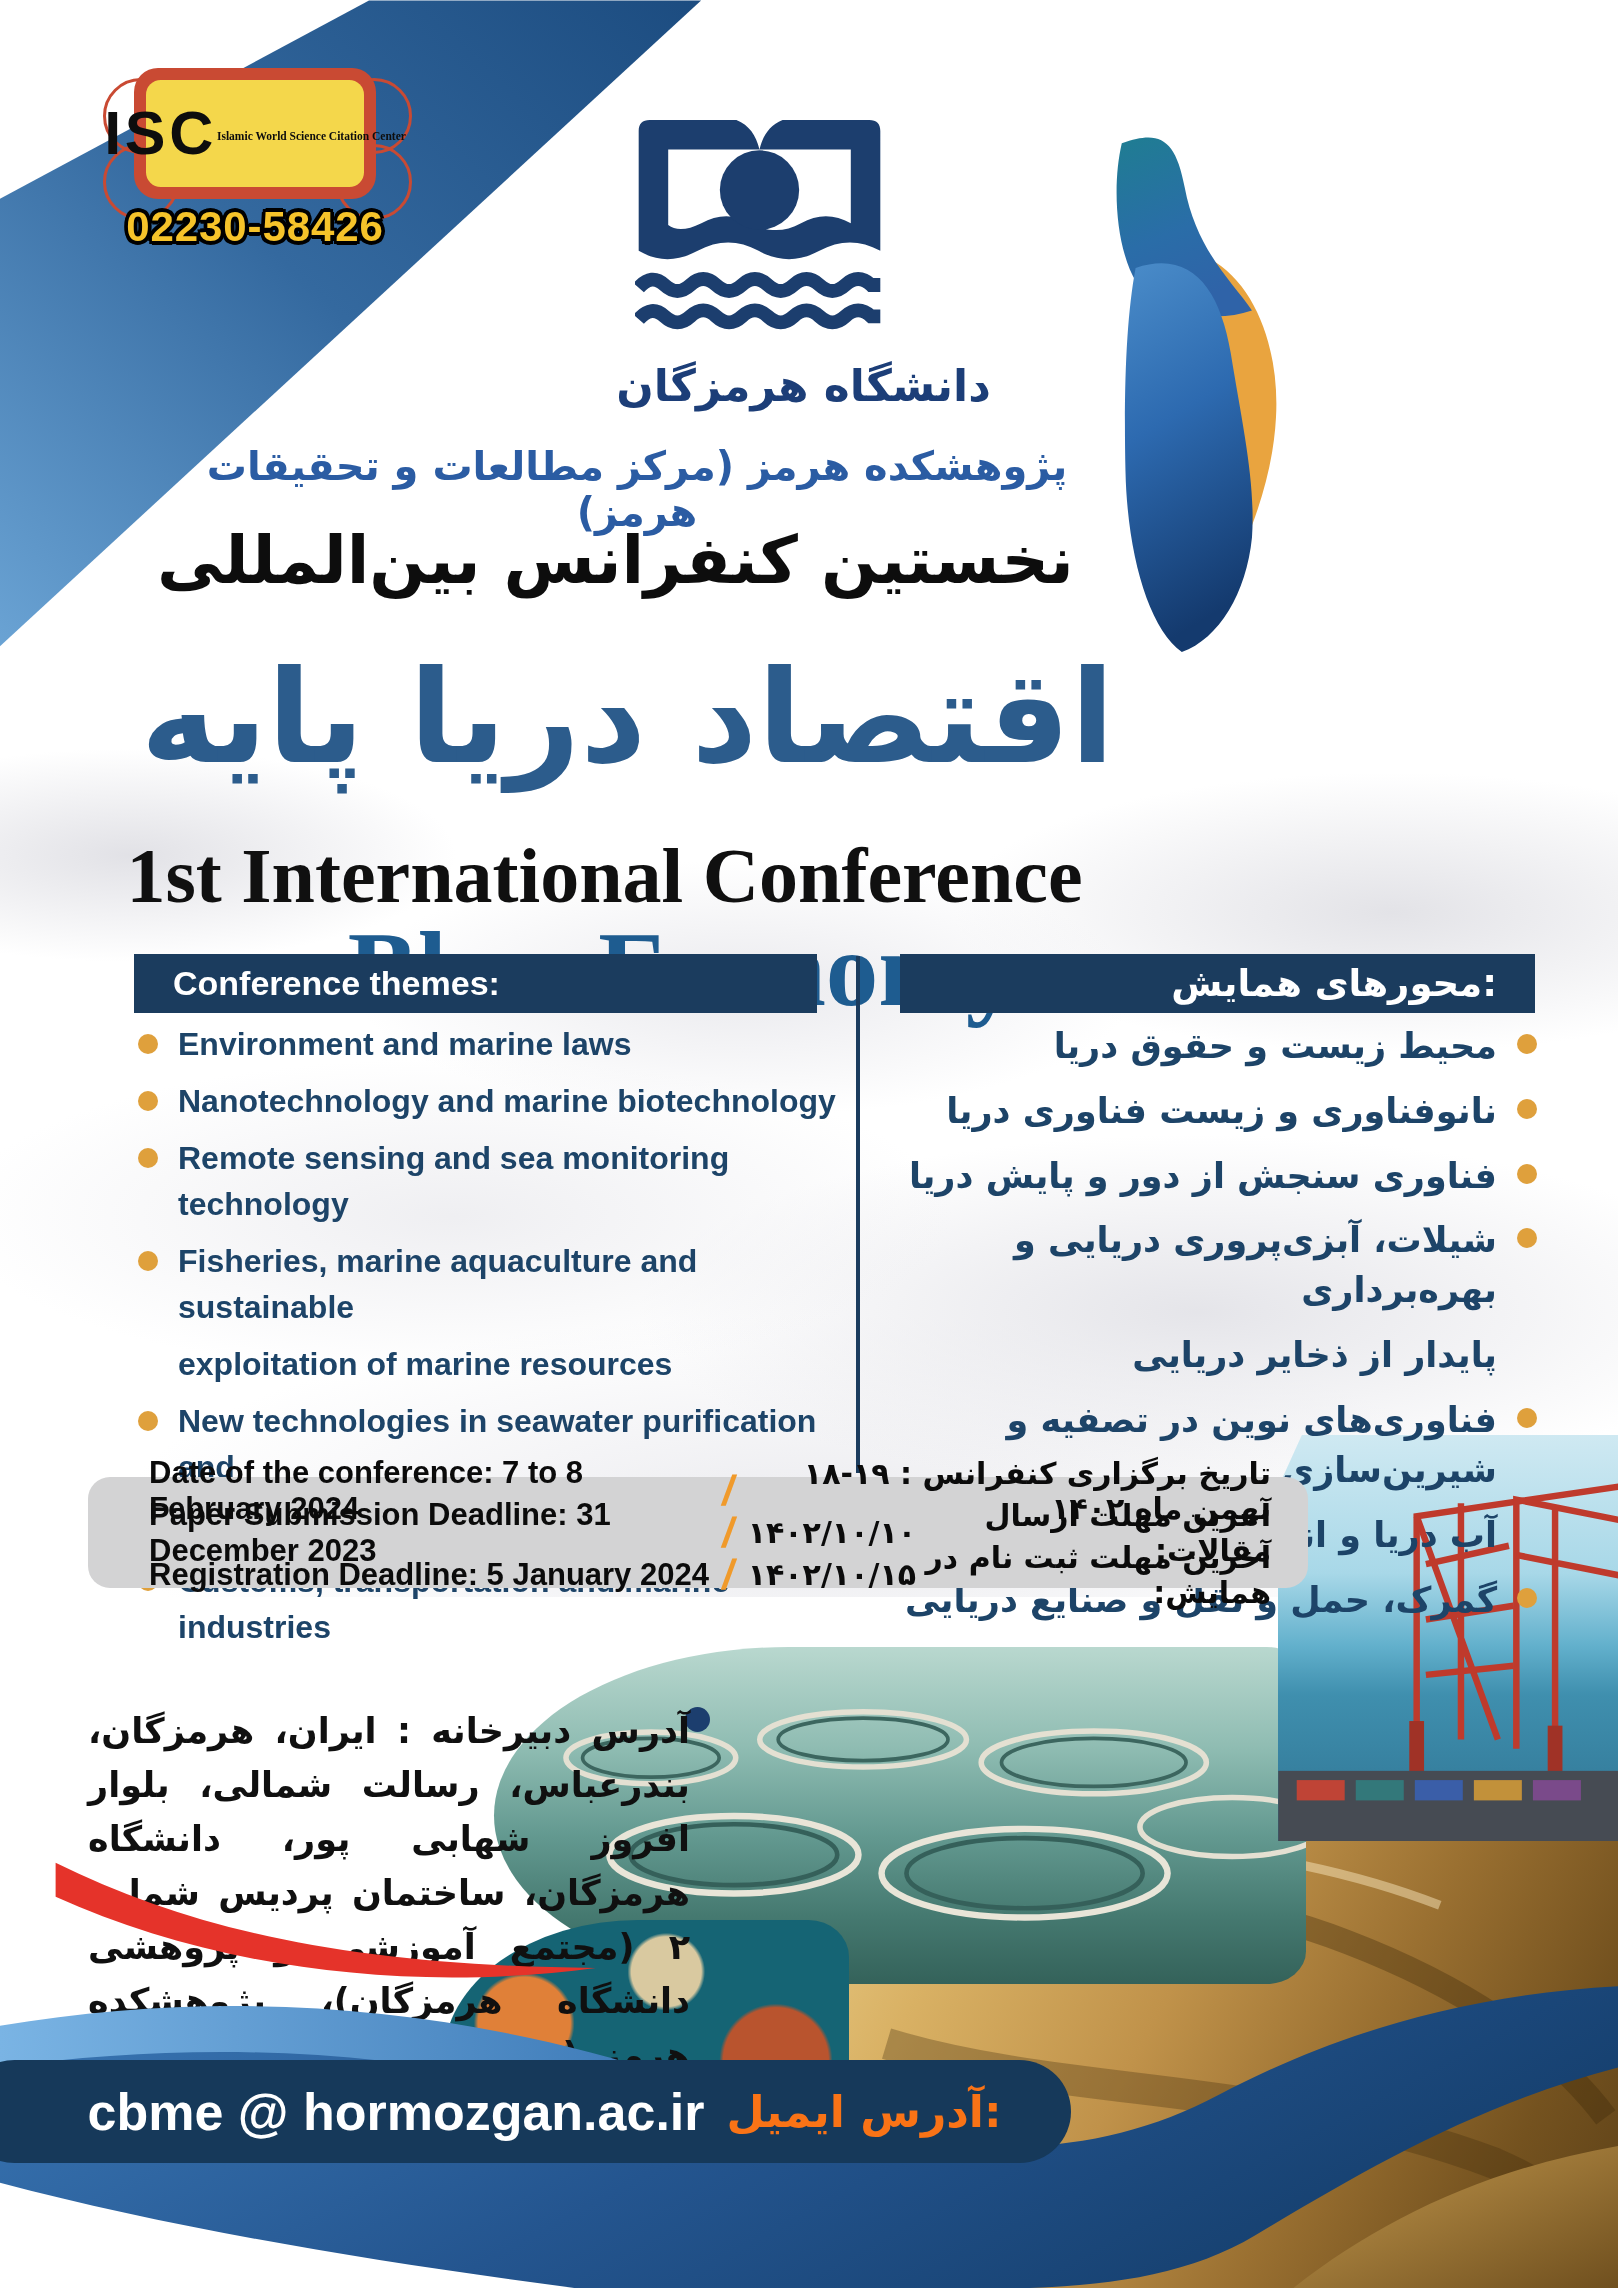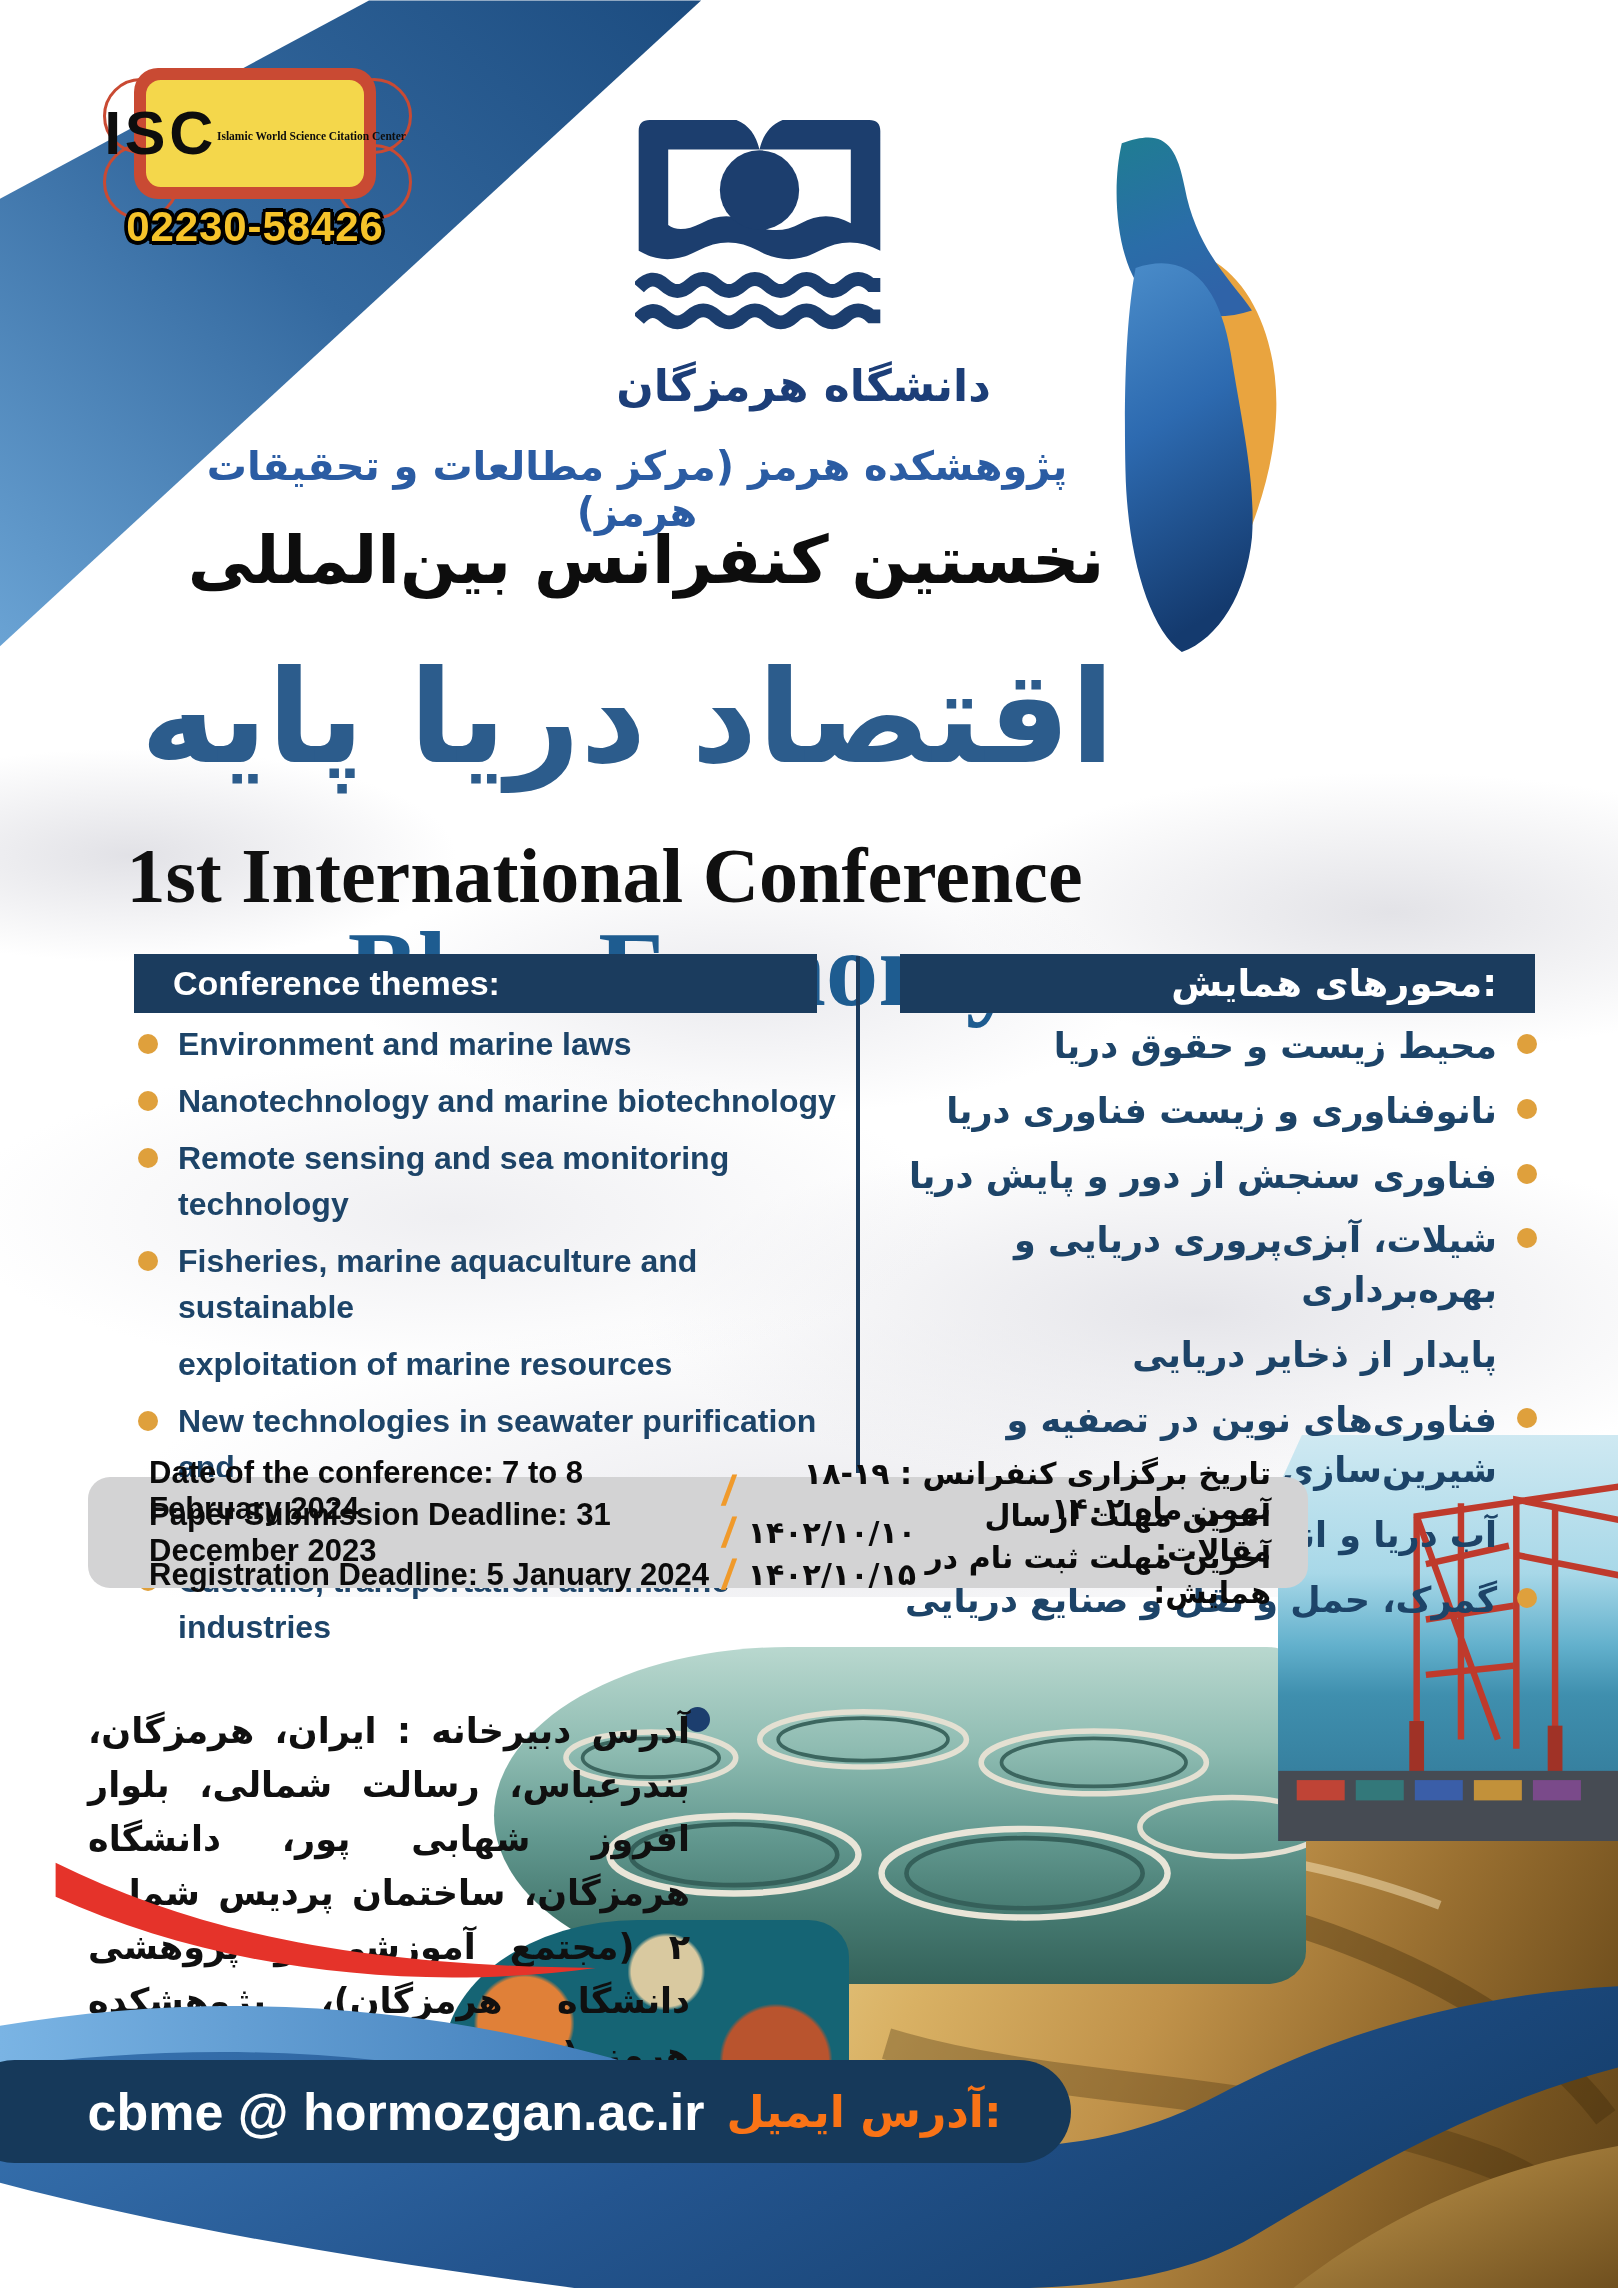--- a/index.html
+++ b/index.html
@@ -32,21 +32,21 @@
     text-shadow:-2.8px -2.8px 0 #000,2.8px -2.8px 0 #000,-2.8px 2.8px 0 #000,2.8px 2.8px 0 #000,0 3.7px 0 #000,0 -3.7px 0 #000,3.7px 0 0 #000,-3.7px 0 0 #000;}
 
   
   .uni-logo{position:absolute;left:635px;top:116px;z-index:2;}
   .uni-name{position:absolute;left:388px;top:360px;width:831px;text-align:center;z-index:2;
     font-size:44px;font-weight:800;color:#1c3e78;}
   .institute{position:absolute;left:148px;top:443px;width:978px;text-align:center;z-index:2;
     font-size:40px;font-weight:800;color:#2b5ca3;}
 
   
-  .title-fa1{position:absolute;left:157px;top:522px;width:978px;text-align:center;z-index:2;
+  .title-fa1{position:absolute;left:157px;top:522px;width:978px;z-index:2;
     font-size:66px;font-weight:800;color:#0d0d0d;}
   .title-fa2{position:absolute;left:129px;top:609px;width:997px;text-align:center;z-index:2;
     font-size:129px;font-weight:800;color:#2c5c8c;line-height:217px;}
   .title-en1{position:absolute;left:97px;top:831px;width:1015px;text-align:center;z-index:2;
     font:700 78px "Liberation Serif",serif;color:#101010;}
   .title-en2{position:absolute;left:97px;top:909px;width:1015px;text-align:center;z-index:2;
     font:700 105px "Liberation Serif",serif;color:#1e5c90;word-spacing:20px;}
 
   
   .bar{position:absolute;top:954px;height:59px;background:#1b3c5e;display:flex;align-items:center;z-index:3;}

